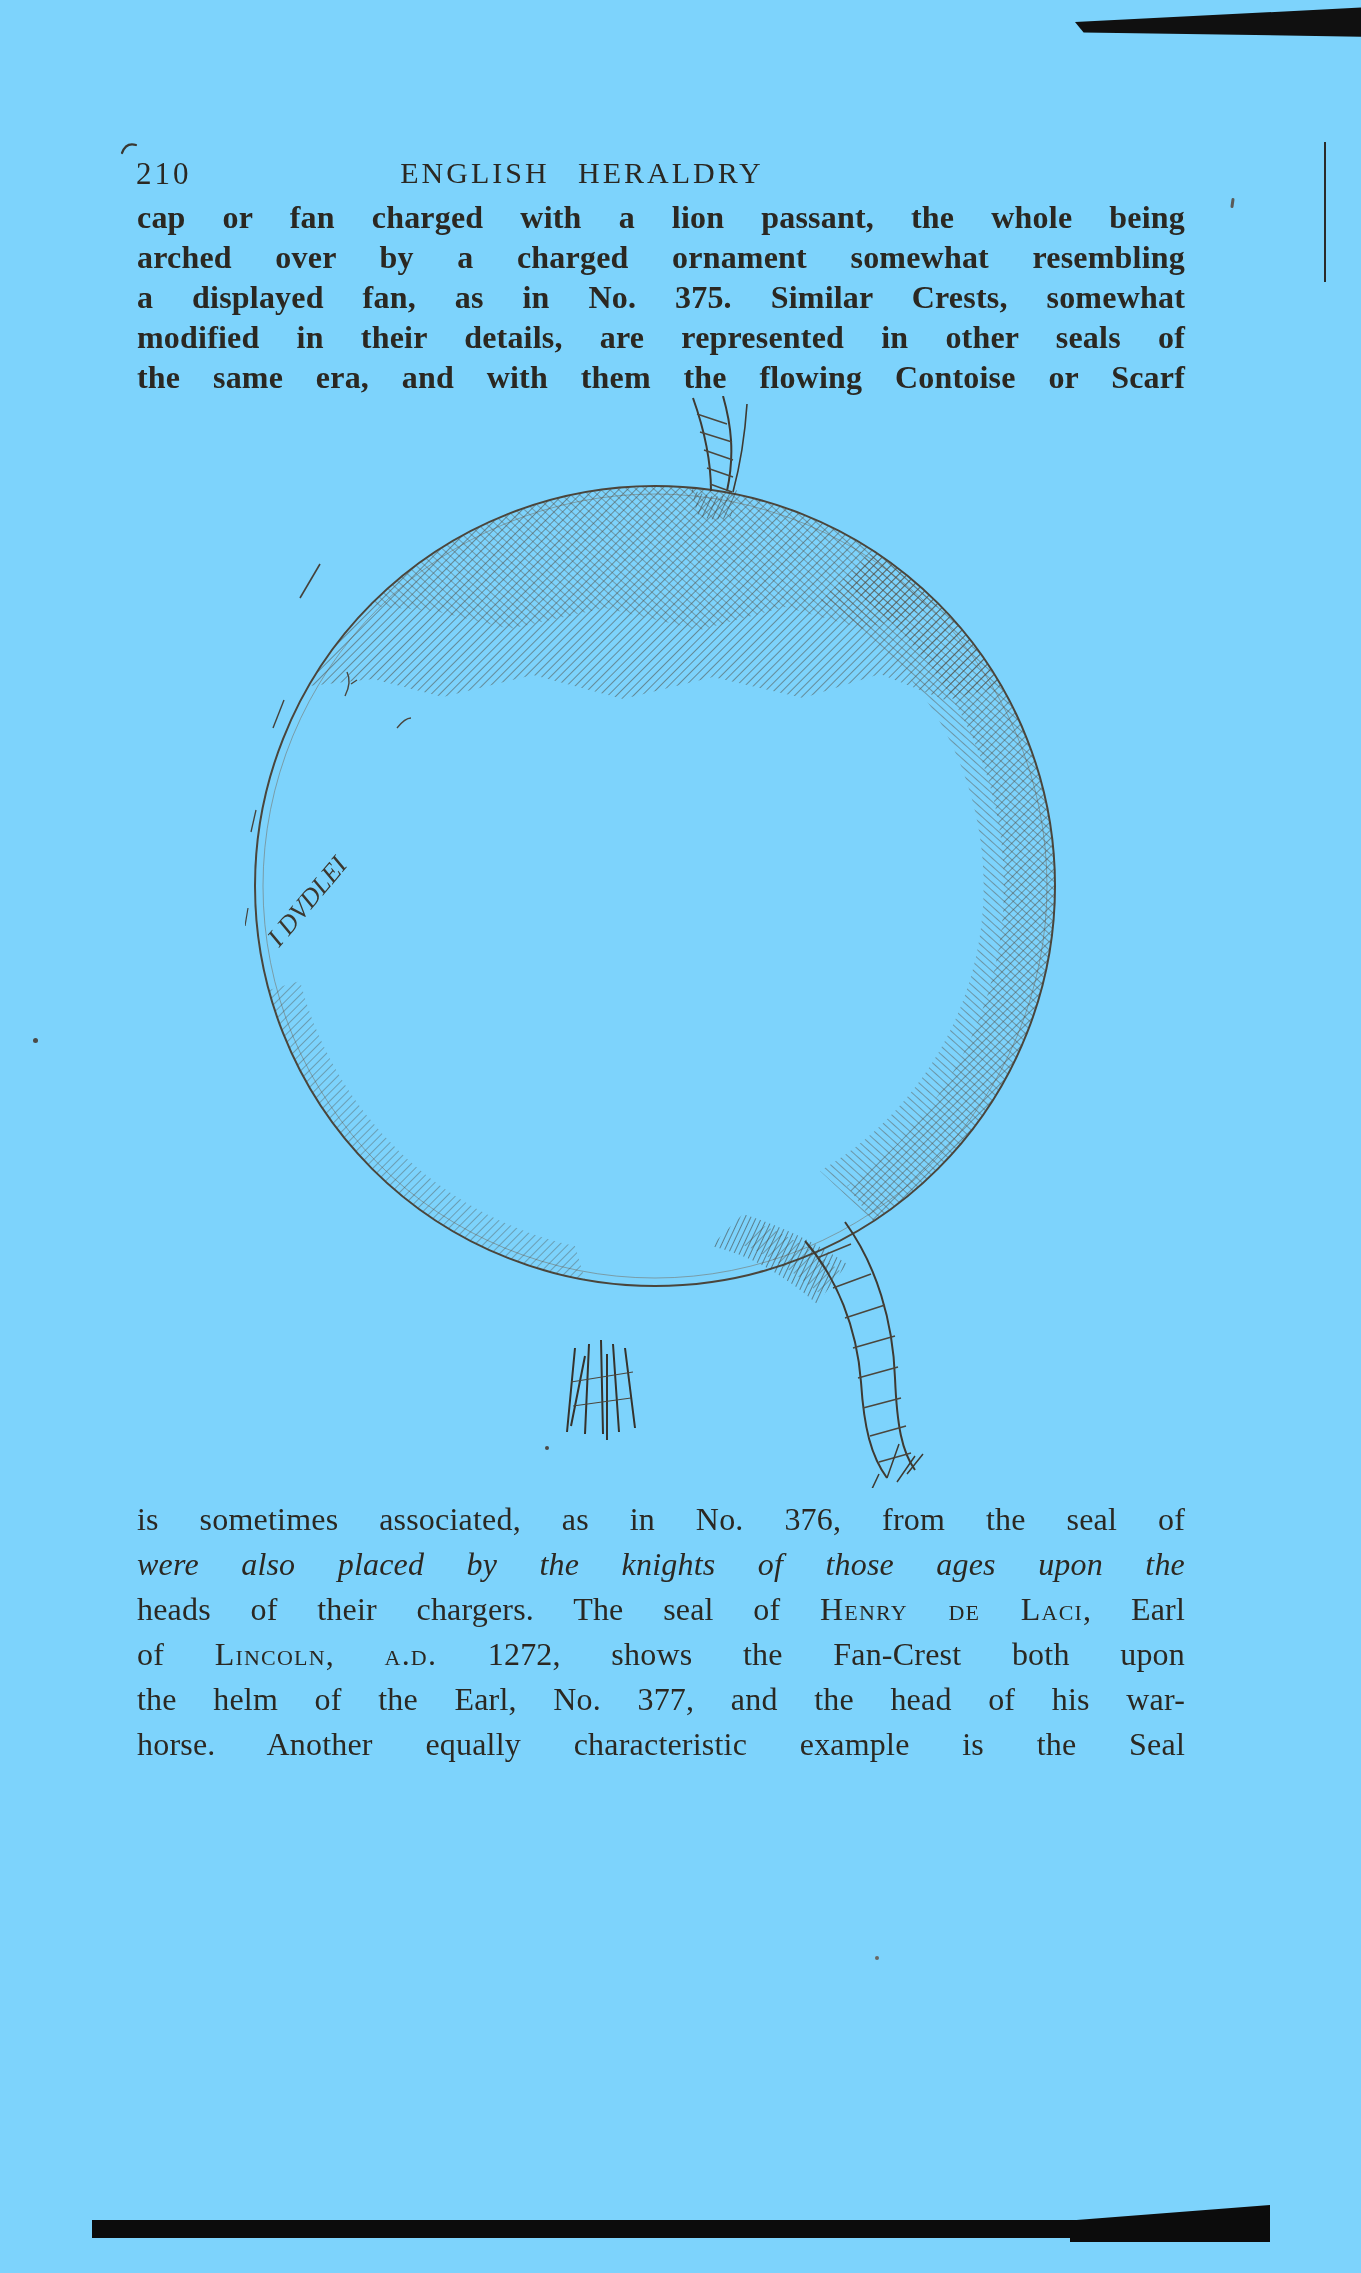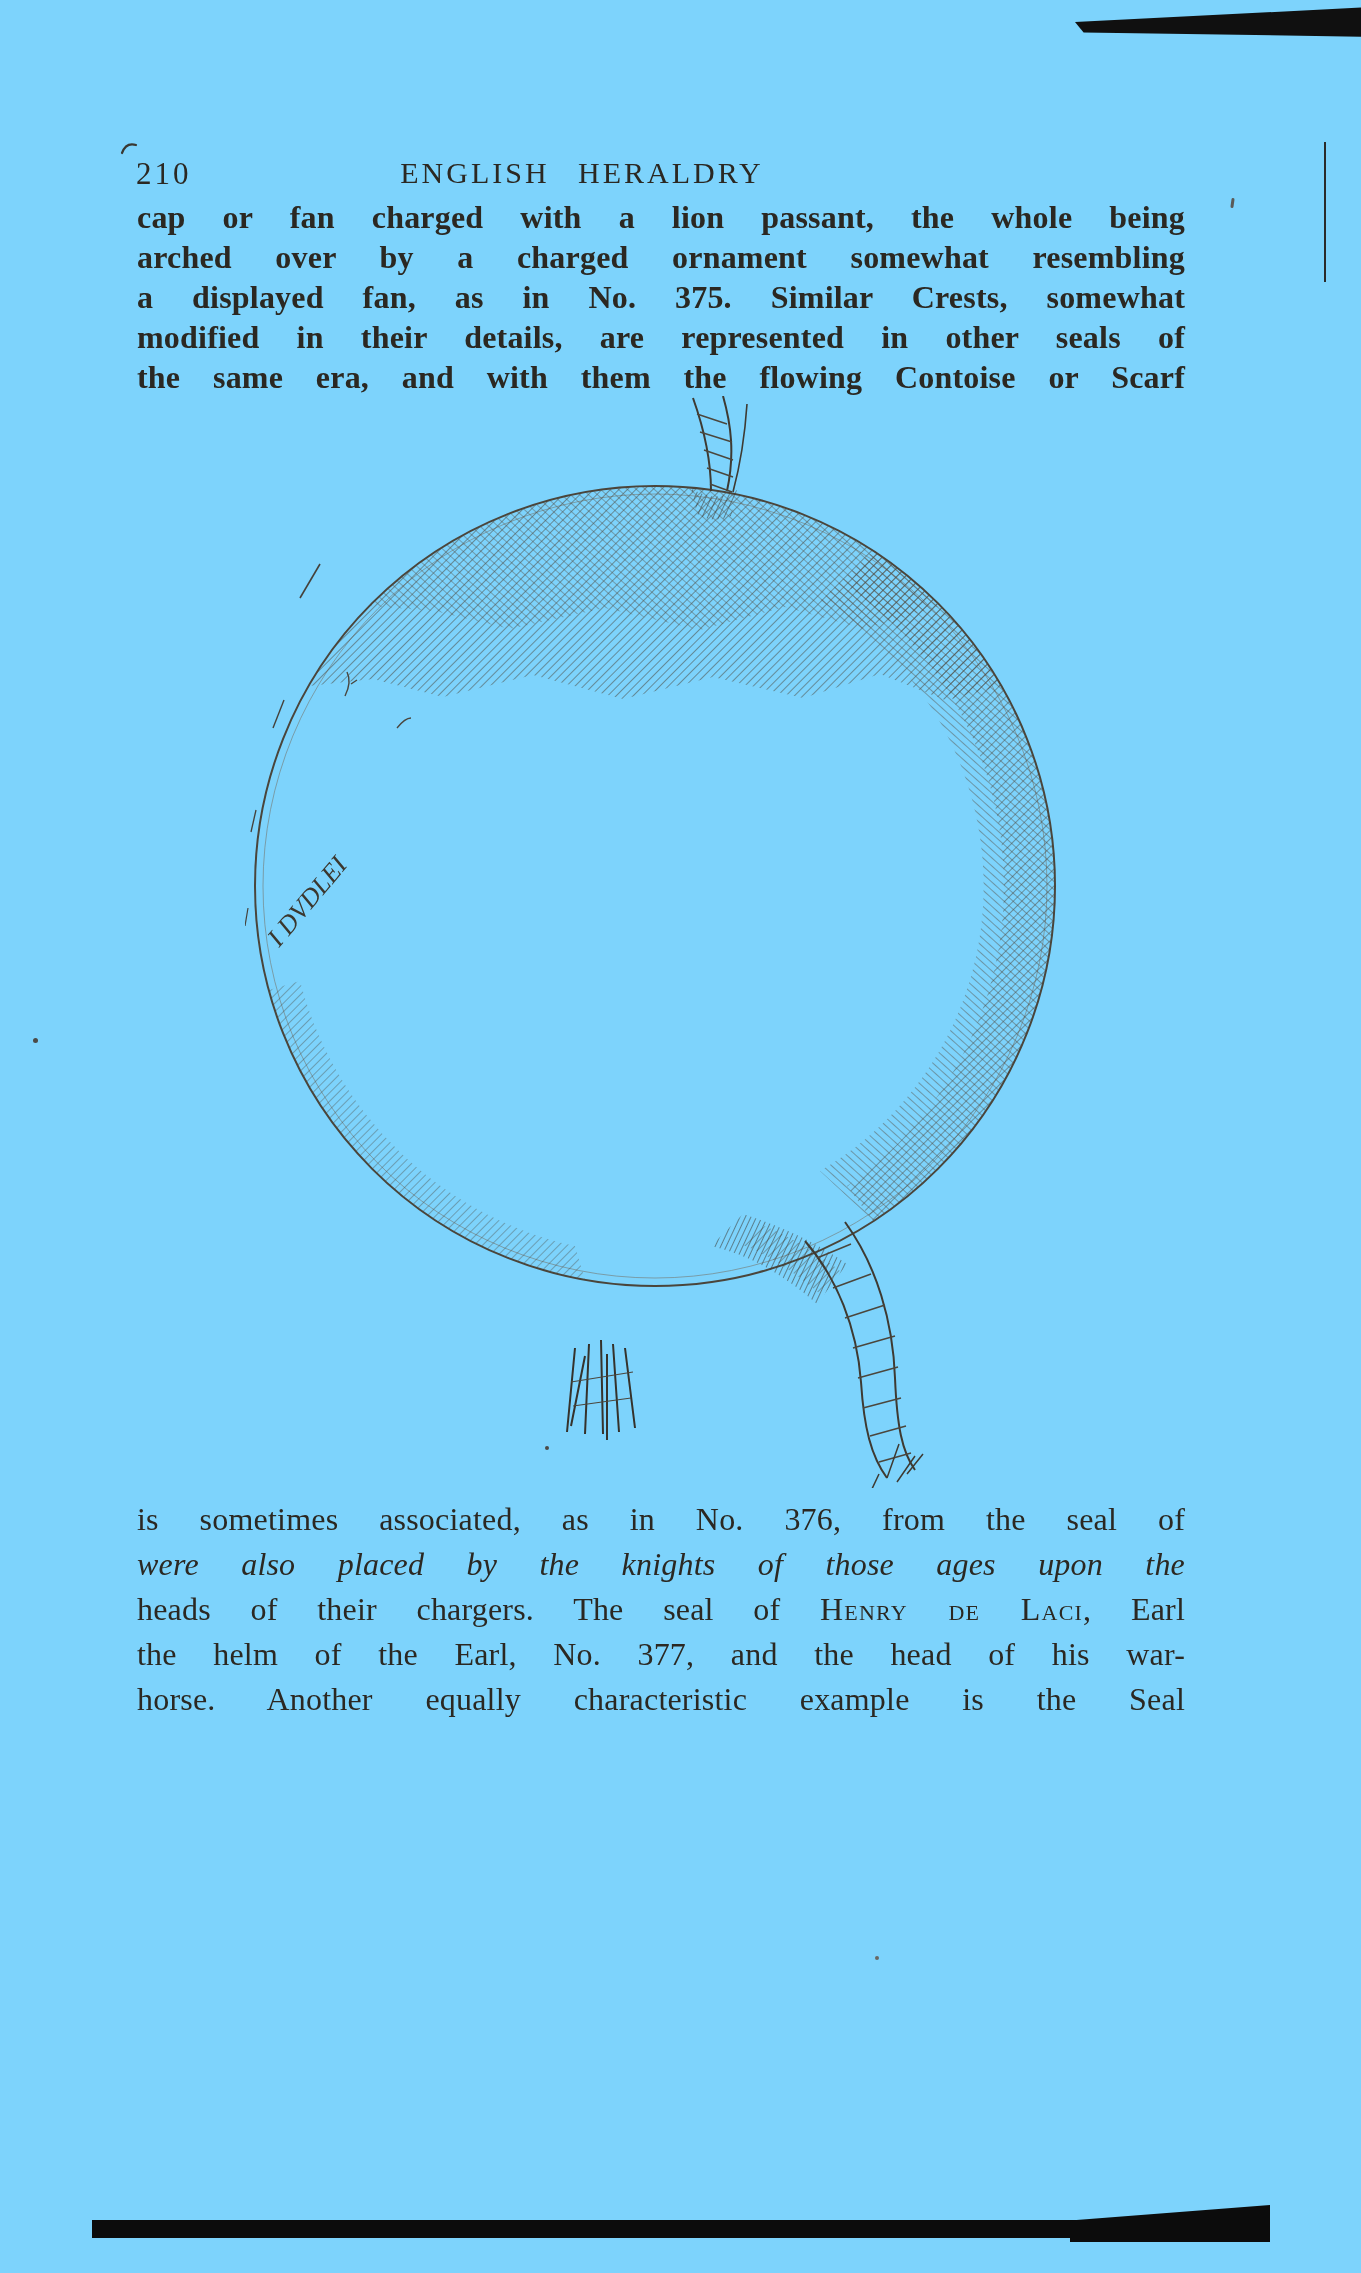--- a/index.html
+++ b/index.html
@@ -121,17 +121,18 @@
       <path d="M330,952 l-8,84 M344,948 l-4,90 M356,944 l2,94 M368,948 l6,88 M380,952 l10,80 M340,960 l-14,70 M362,958 l0,86" stroke="#35322b" stroke-width="2" fill="none"></path>
       <path d="M326,986 l62,-10 M328,1010 l58,-8" stroke="#4b463c" stroke-width="1.2" fill="none"></path>
     </svg>
   </div>
 
 
   <div class="para p2">
       <div class="tline"><span>is sometimes associated, as in No. 376, from the seal of</span></div>
       <div class="tline"><span class="it">were also placed by the knights of those ages upon the</span></div>
       <div class="tline"><span>heads of their chargers.  The seal of </span><span class="sc">Henry de Laci</span><span>, Earl</span></div>
+      <div class="tline"><span>of </span><span class="sc">Lincoln</span><span>, </span><span class="sc">a.d.</span><span> 1272, shows the Fan-Crest both upon</span></div>
       <div class="tline"><span>the helm of the Earl, No. 377, and the head of his war-</span></div>
       <div class="tline"><span>horse.  Another equally characteristic example is the Seal</span></div>
     </div>
 
 </div>
 
 </body></html>

